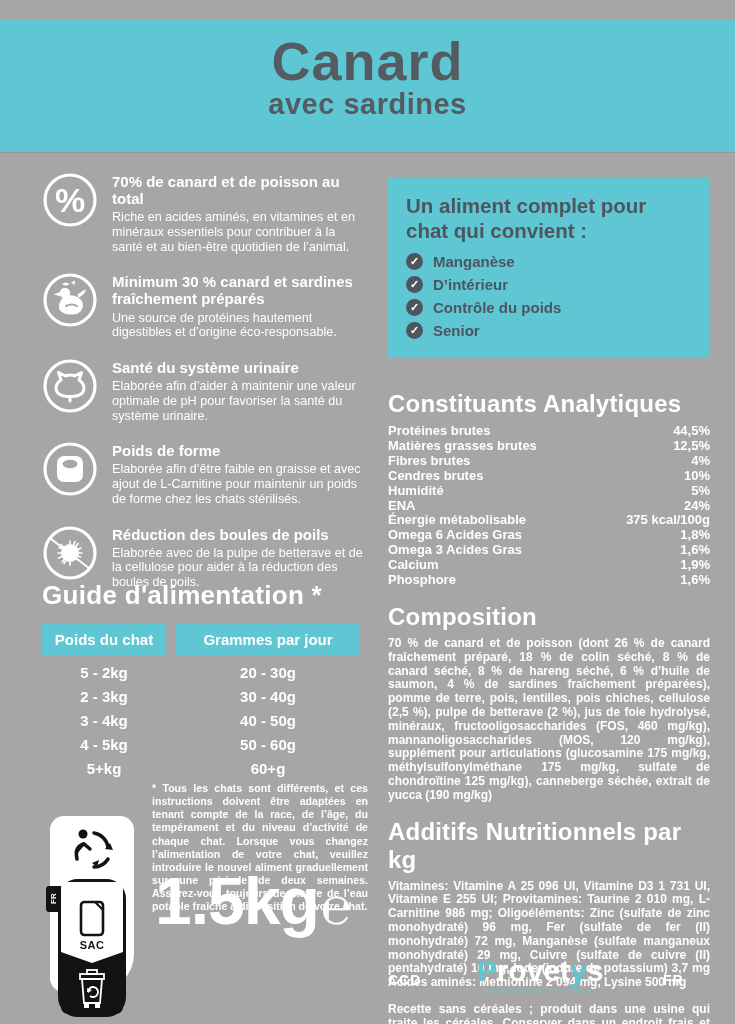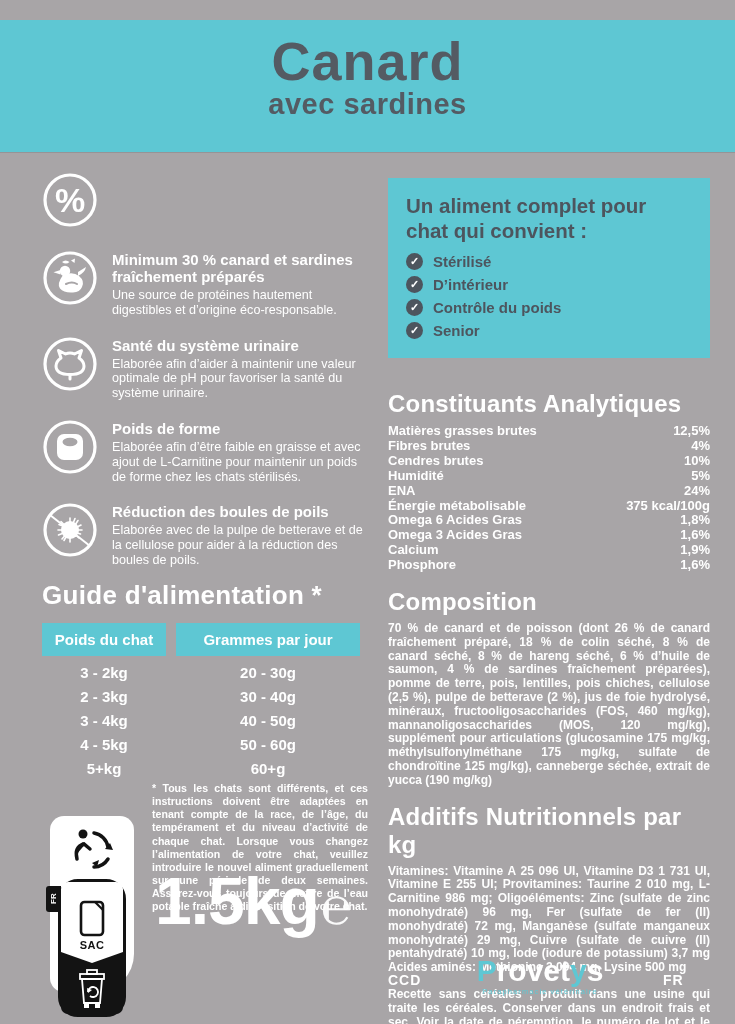--- a/index.html
+++ b/index.html
@@ -85,20 +85,24 @@
   </div>
 
   <div class="features">
 
     <div class="feature">
       <div class="feature-icon">
         <svg width="56" height="56" viewBox="0 0 56 56">
           <circle cx="28" cy="28" r="25" fill="none" stroke="#fff" stroke-width="3.2"></circle>
           <text x="28" y="40" font-size="34" font-weight="bold" fill="#fff" text-anchor="middle" font-family="Liberation Sans, sans-serif">%</text>
         </svg>
+      </div>
+      <div class="feature-text">
+        <div class="feature-title">70% de canard et de poisson au total</div>
+        <div class="feature-body">Riche en acides aminés, en vitamines et en minéraux essentiels pour contribuer à la santé et au bien-être quotidien de l’animal.</div>
       </div>
     </div>
 
     <div class="feature">
       <div class="feature-icon">
         <svg width="56" height="56" viewBox="0 0 56 56">
           <circle cx="28" cy="28" r="25" fill="none" stroke="#fff" stroke-width="3.2"></circle>
           <g fill="#fff">
             <path d="M20 12 q3.5 -3 7.5 0 q-3.5 3 -7.5 0 z"></path>
             <path d="M29 10.5 l4 -2 -0.5 4.5 z"></path>
@@ -177,21 +181,21 @@
     </div>
   </div>
 
   <div class="guide">
     <h3 class="guide-title">Guide d'alimentation *</h3>
     <div class="guide-header">
       <div class="cell c1">Poids du chat</div>
       <div class="cell c2">Grammes par jour</div>
     </div>
     <div class="guide-row">
-      <div class="cell c1">3 - 2kg</div>
+      <div class="cell c1">5 - 2kg</div>
       <div class="cell c2">20 - 30g</div>
     </div>
     <div class="guide-row">
       <div class="cell c1">2 - 3kg</div>
       <div class="cell c2">30 - 40g</div>
     </div>
     <div class="guide-row">
       <div class="cell c1">3 - 4kg</div>
       <div class="cell c2">40 - 50g</div>
     </div>
@@ -247,38 +251,42 @@
   <div class="weight">
     <span>1.5kg</span><span class="esign">℮</span>
   </div>
 
   <div class="right-col">
 
     <div class="suit-box">
       <h3 class="suit-title">Un aliment complet pour chat qui convient :</h3>
       <div class="suit-item">
         <span class="check">✓</span>
-        <span class="suit-label">Stérilisé</span>
+        <span class="suit-label">Manganèse</span>
       </div>
       <div class="suit-item">
         <span class="check">✓</span>
         <span class="suit-label">D’intérieur</span>
       </div>
       <div class="suit-item">
         <span class="check">✓</span>
         <span class="suit-label">Contrôle du poids</span>
       </div>
       <div class="suit-item">
         <span class="check">✓</span>
         <span class="suit-label">Senior</span>
       </div>
     </div>
 
     <div class="analytics">
       <h3 class="section-title">Constituants Analytiques</h3>
+      <div class="arow">
+          <span>Protéines brutes</span>
+          <span>44,5%</span>
+        </div>
       <div class="arow">
           <span>Matières grasses brutes</span>
           <span>12,5%</span>
         </div>
       <div class="arow">
           <span>Fibres brutes</span>
           <span>4%</span>
         </div>
       <div class="arow">
           <span>Cendres brutes</span>

